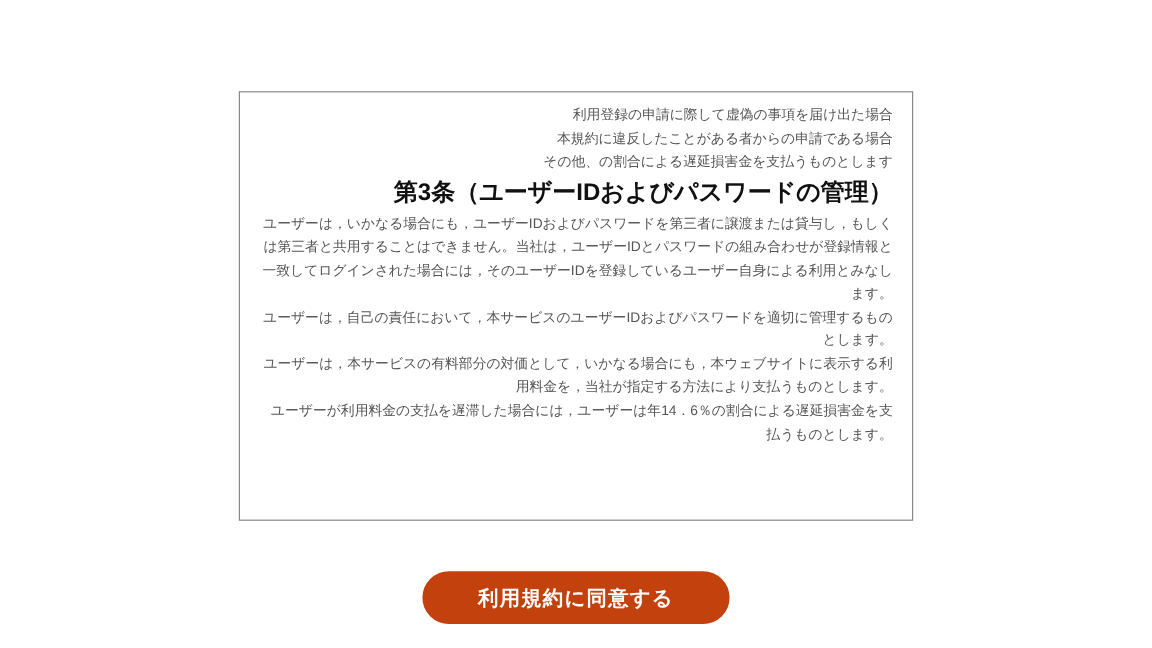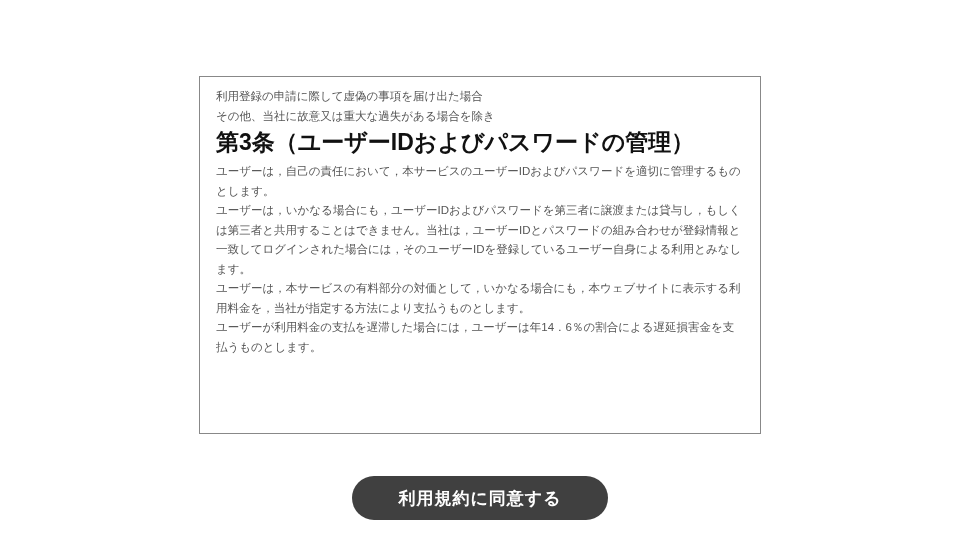--- a/index.html
+++ b/index.html
@@ -14,59 +14,61 @@
     .terms-box {
       position: absolute;
       left: 199px;
       top: 76px;
       width: 562px;
       height: 358px;
       border: 1px solid #888;
       overflow-y: scroll;
       padding: 10px 16px;
       background: #fff;
+      text-align: right;
     }
     .terms-box::-webkit-scrollbar { width: 0; }
     .terms-line {
       font-size: 11.5px;
       color: #555;
       line-height: 1.7;
     }
     .terms-heading {
-      font-size: 23px;
+      font-size: 20px;
       color: #111;
       font-weight: bold;
       margin: 2px 0 4px;
       line-height: 1.3;
     }
     .agree-btn {
       position: absolute;
       left: 50%;
       transform: translateX(-50%);
       top: 476px;
       width: 256px;
       height: 44px;
-      background: #404040;
+      background: #c2410c;
       color: #fff;
       border: none;
       border-radius: 22px;
       font-size: 17px;
       font-weight: bold;
       cursor: pointer;
       letter-spacing: 1px;
     }
   </style>
 </head>
 <body>
 
 <div class="terms-box">
   <div id="terms-content">
       <div class="terms-line">利用登録の申請に際して虚偽の事項を届け出た場合</div>
-      <div class="terms-line">その他、当社に故意又は重大な過失がある場合を除き</div>
+      <div class="terms-line">本規約に違反したことがある者からの申請である場合</div>
+      <div class="terms-line">その他、の割合による遅延損害金を支払うものとします</div>
       <div class="terms-heading">第3条（ユーザーIDおよびパスワードの管理）</div>
+      <div class="terms-line">ユーザーは，いかなる場合にも，ユーザーIDおよびパスワードを第三者に譲渡または貸与し，もしくは第三者と共用することはできません。当社は，ユーザーIDとパスワードの組み合わせが登録情報と一致してログインされた場合には，そのユーザーIDを登録しているユーザー自身による利用とみなします。</div>
       <div class="terms-line">ユーザーは，自己の責任において，本サービスのユーザーIDおよびパスワードを適切に管理するものとします。</div>
-      <div class="terms-line">ユーザーは，いかなる場合にも，ユーザーIDおよびパスワードを第三者に譲渡または貸与し，もしくは第三者と共用することはできません。当社は，ユーザーIDとパスワードの組み合わせが登録情報と一致してログインされた場合には，そのユーザーIDを登録しているユーザー自身による利用とみなします。</div>
       <div class="terms-line">ユーザーは，本サービスの有料部分の対価として，いかなる場合にも，本ウェブサイトに表示する利用料金を，当社が指定する方法により支払うものとします。</div>
       <div class="terms-line">ユーザーが利用料金の支払を遅滞した場合には，ユーザーは年14．6％の割合による遅延損害金を支払うものとします。</div>
     </div>
 </div>
 
 <button class="agree-btn">利用規約に同意する</button>
 
 </body></html>

